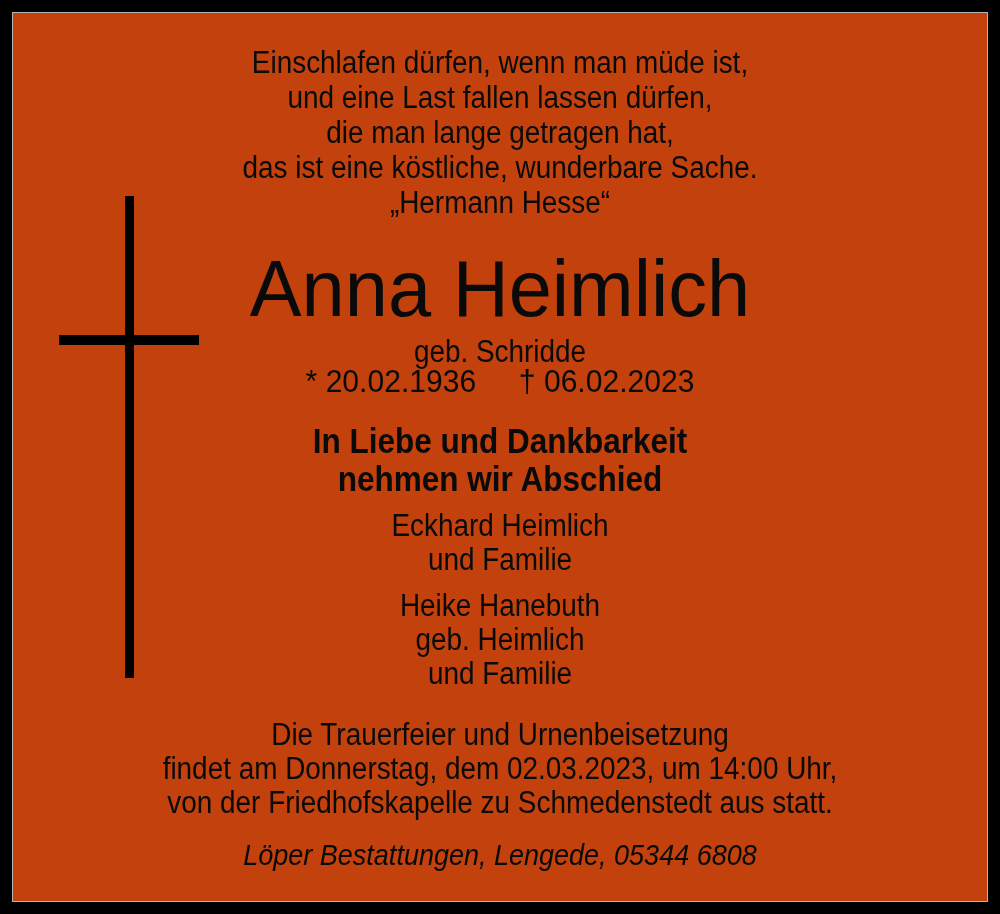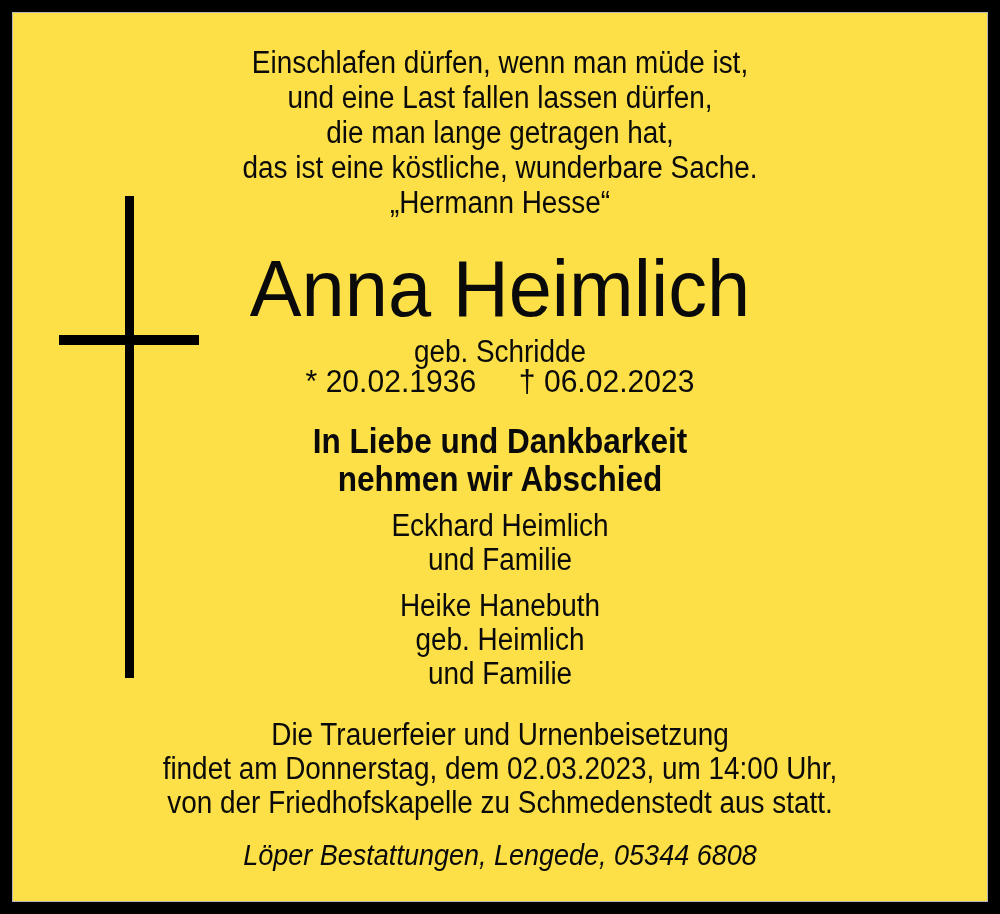--- a/index.html
+++ b/index.html
@@ -5,21 +5,21 @@
   * { margin: 0; padding: 0; box-sizing: border-box; }
   html, body { background: #e9e9e9; }
   body {
     font-family: "Liberation Sans", "DejaVu Sans", sans-serif;
     color: #000;
   }
   .page {
     position: relative;
     width: 1000px;
     height: 914px;
-    background: #fde047;
+    background: #c2410c;
     border: 12px solid #000;
     box-shadow: inset 0 0 0 1px #b5b5b5;
     overflow: hidden;
   }
   
   .block {
     position: absolute;
     left: 0;
     right: 0;
     text-align: center;

